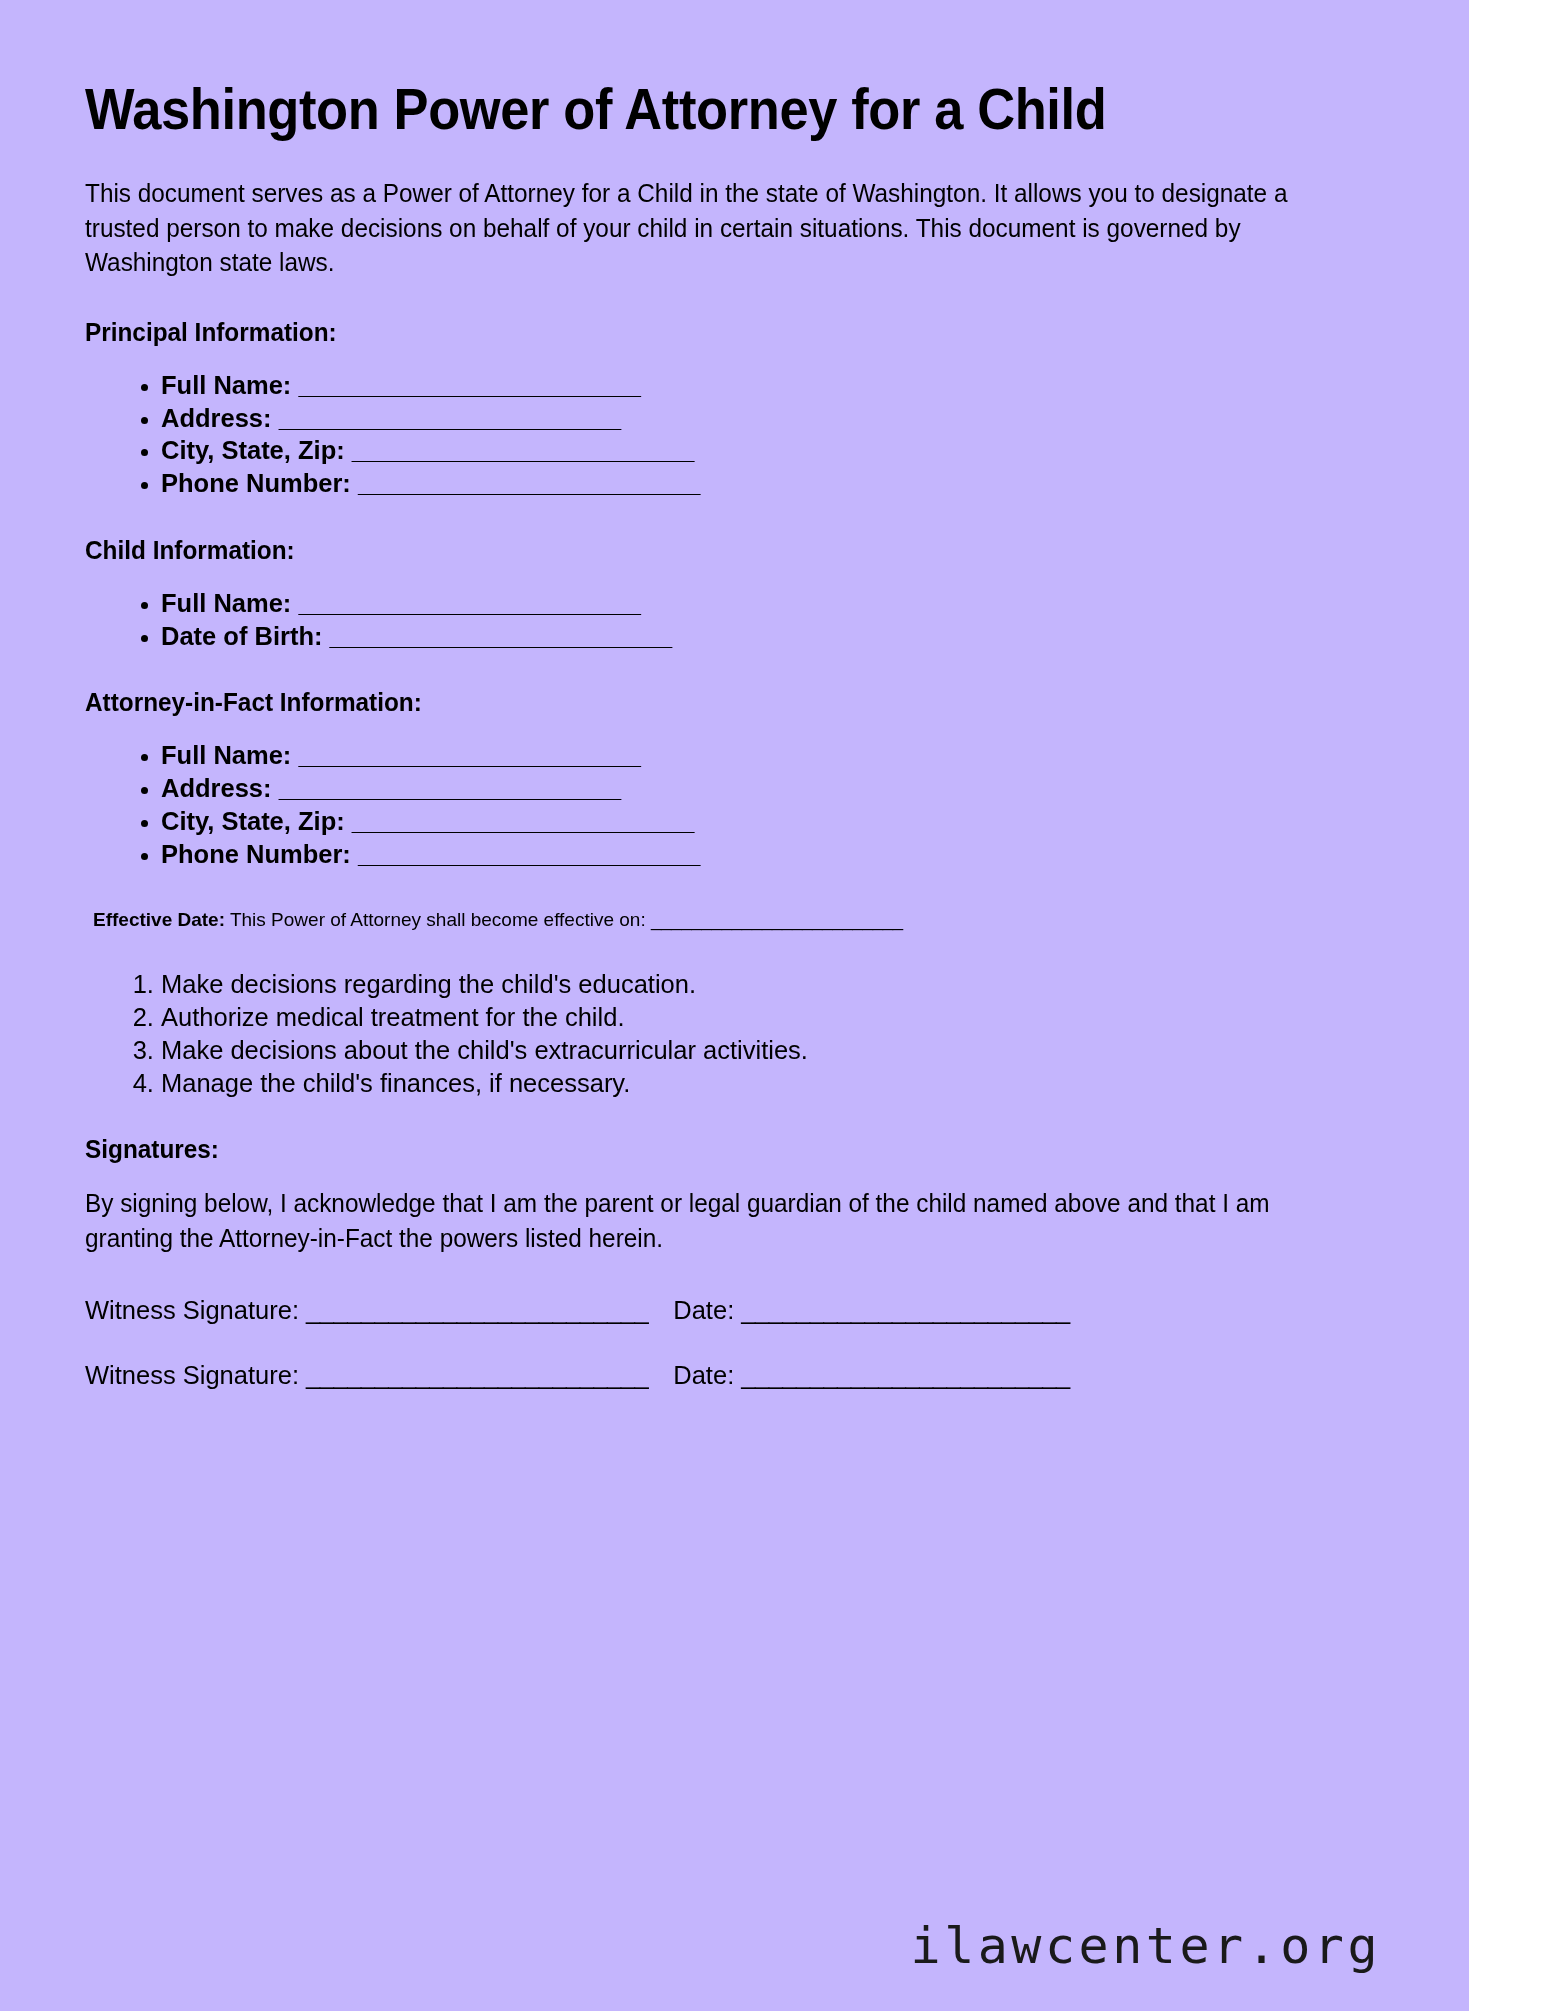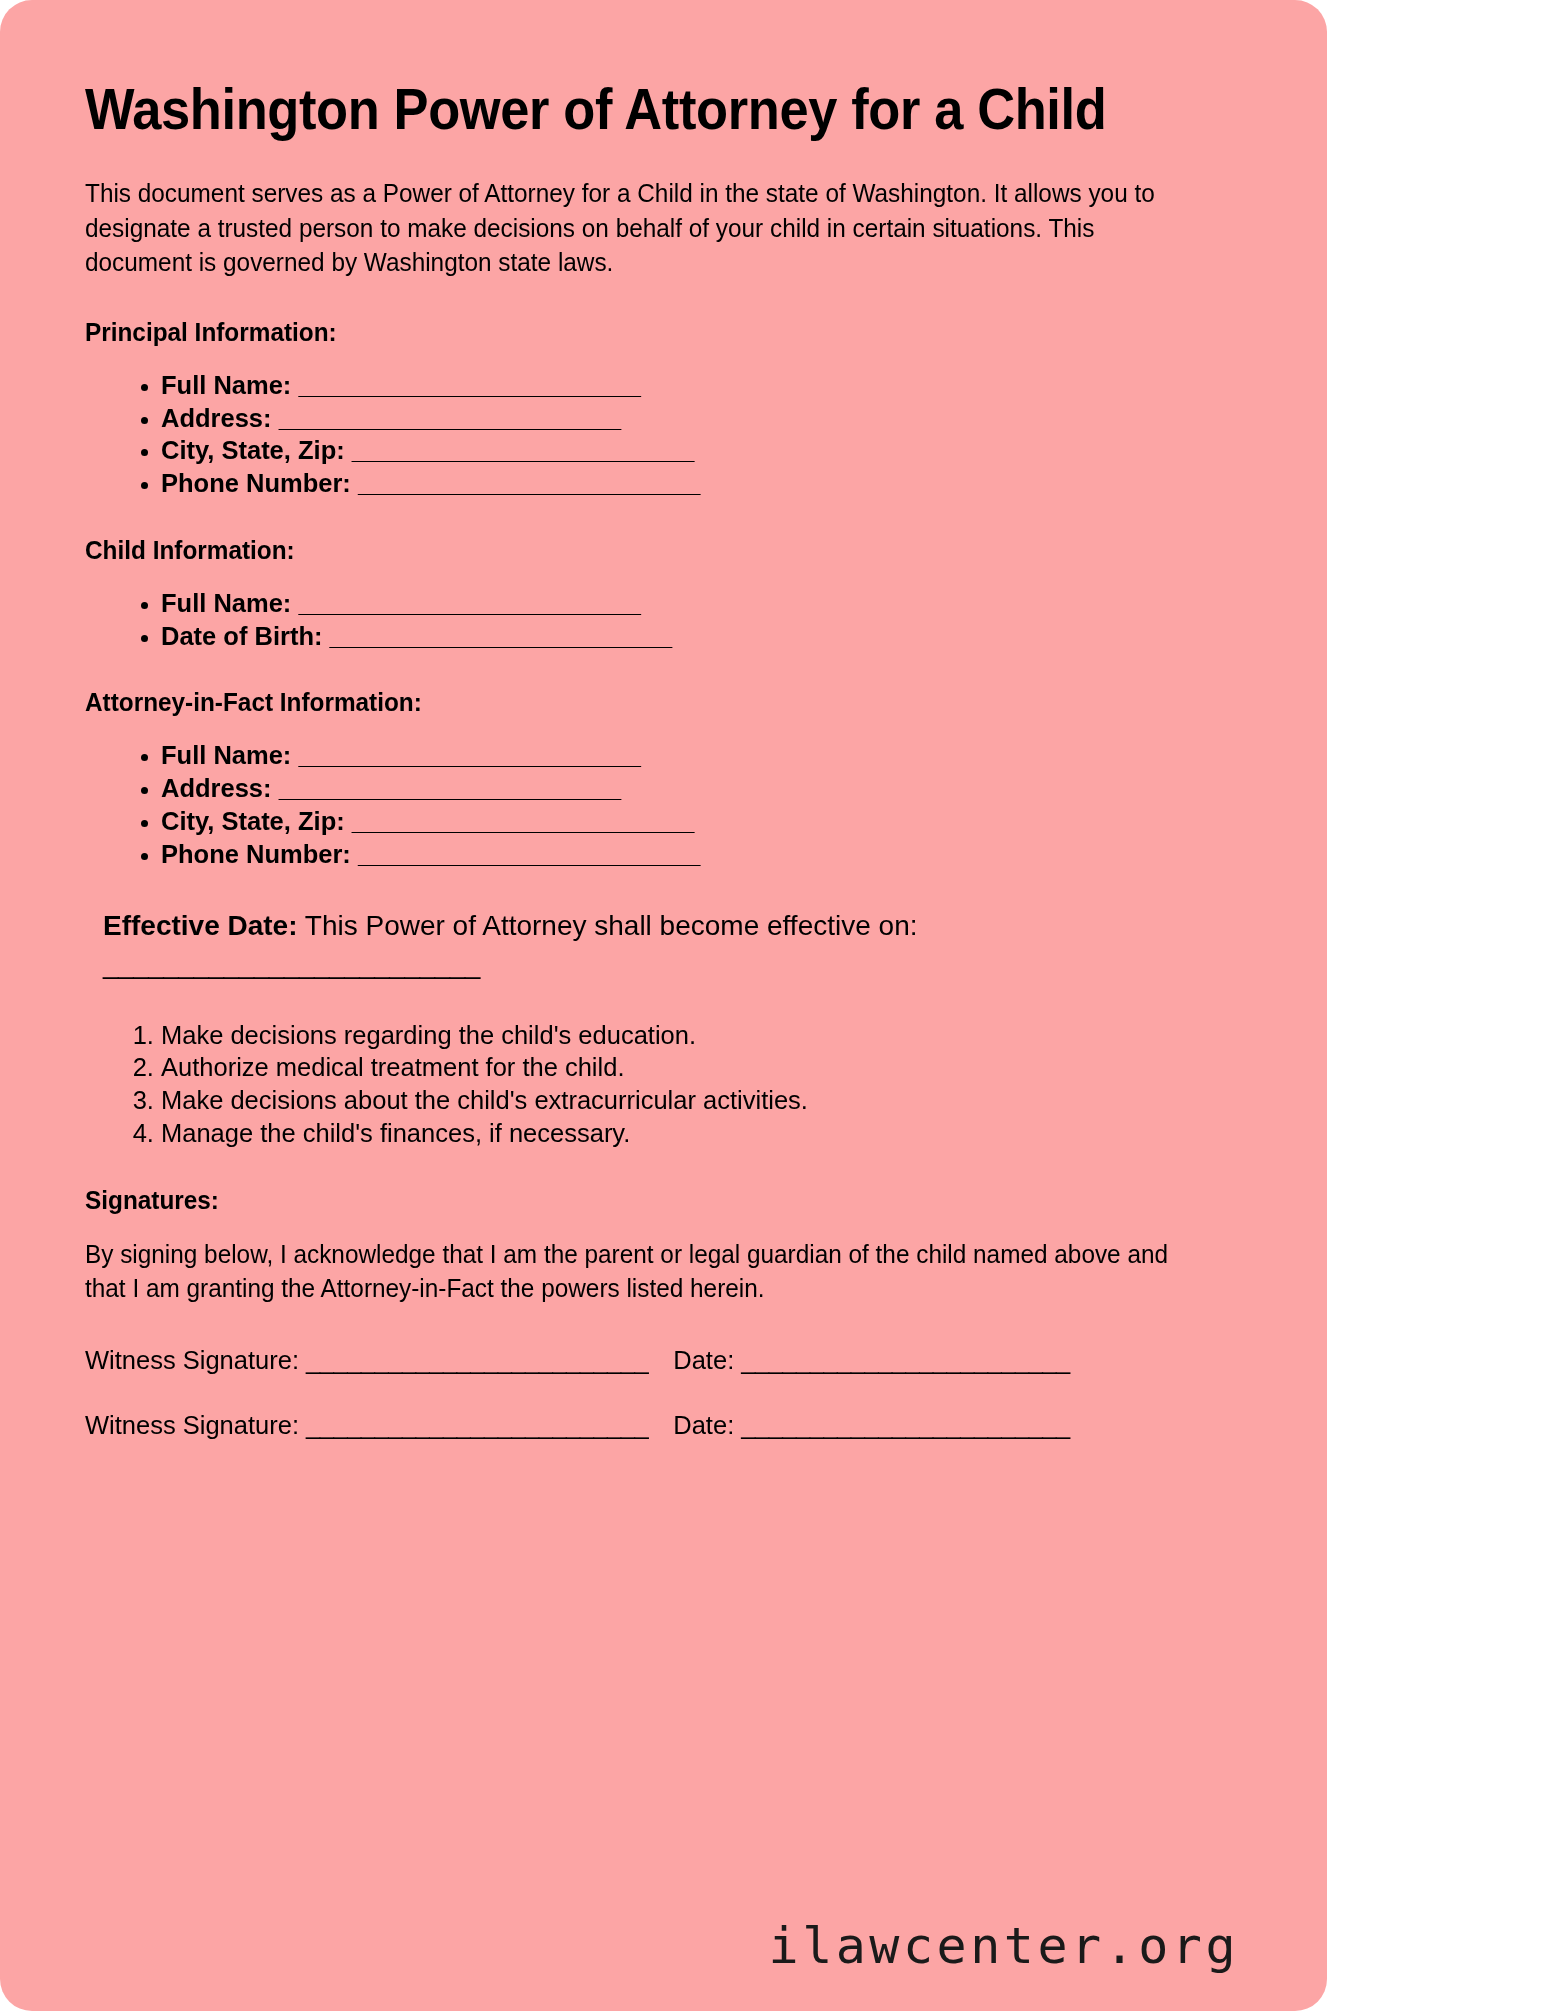--- a/index.html
+++ b/index.html
@@ -11,26 +11,25 @@
     width: 1554px;
     height: 2011px;
     position: relative;
     font-family: "Liberation Sans", sans-serif;
     color: #000000;
     overflow: hidden;
   }
   .page {
     position: absolute;
     left: 0; top: 0;
-    width: 1327px;
+    width: 1469px;
     height: 2011px;
-    background: #fca5a5;
+    background: #c4b5fd;
     box-sizing: border-box;
     padding: 78px 85px 0 85px;
-    border-radius: 32px;
   }
   .doc-title {
     font-size: 57px;
     font-weight: bold;
     line-height: 1.12;
     letter-spacing: -0.4px;
     margin: 0 0 34px 0;
     transform: scaleX(0.92);
     transform-origin: left top;
     max-width: 1300px;
@@ -57,23 +56,23 @@
   }
   ul.form-list { list-style-type: disc; font-weight: bold; }
   ol.form-list { list-style-type: decimal; }
   ul.form-list li, ol.form-list li {
     font-size: 25.5px;
     line-height: 1.285;
     white-space: nowrap;
   }
   ul.form-list li::marker { font-size: 22px; }
   .line-para {
-    font-size: 28px;
+    font-size: 19px;
     line-height: 1.36;
-    margin: 0 0 36px 18px;
+    margin: 0 0 36px 8px;
     max-width: 1330px;
   }
   .line-para b { font-weight: bold; }
   .blank { letter-spacing: -0.5px; }
   .sig-row {
     font-size: 25.5px;
     line-height: 1.3;
     margin: 0 0 32px 0;
     white-space: nowrap;
   }

